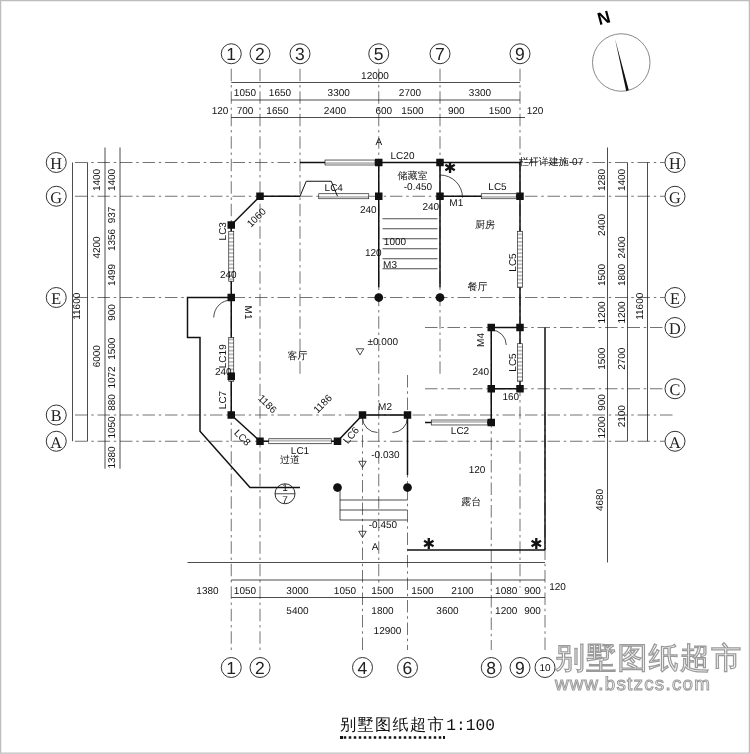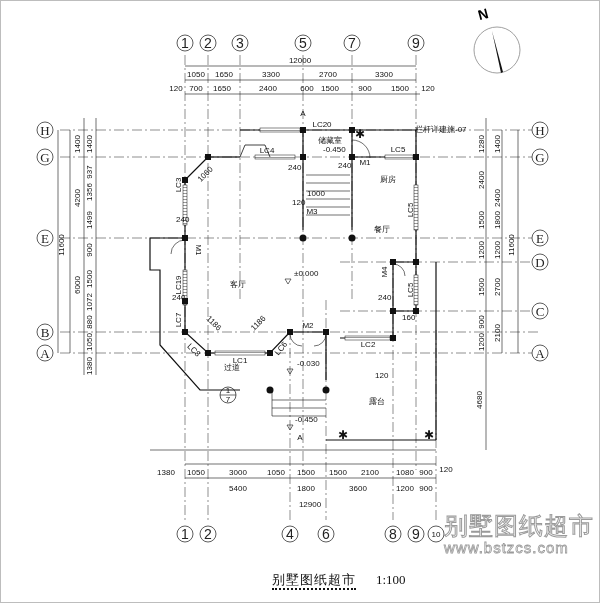--- a/index.html
+++ b/index.html
@@ -5,21 +5,21 @@
   html,body{margin:0;padding:0;background:#fff;}
   body{width:600px;height:603px;position:relative;overflow:hidden;font-family:"Liberation Sans",sans-serif;}
   #frame{position:absolute;left:0;top:0;width:598px;height:601px;border:1px solid #bdbdbd;}
   svg{position:absolute;left:0;top:0;}
   .dim{font-family:"Liberation Sans",sans-serif;font-size:8px;fill:#111;}
   .lbl{font-family:"DejaVu Sans",sans-serif;font-size:8px;fill:#111;}
   .axis{font-family:"Liberation Serif",serif;font-size:13px;fill:#222;}
   .axnum{font-family:"Liberation Sans",sans-serif;font-size:14px;fill:#222;}
   #title{position:absolute;left:272px;top:571px;font-family:"DejaVu Sans",sans-serif;font-size:13px;color:#111;}
   #title .t{border-bottom:2px dotted #111;padding-bottom:1px;letter-spacing:1px;}
-  #title .s{font-family:Liberation Serif, serif;font-size:13px;margin-left:20px;}
+  #title .s{font-family:Liberation Mono, monospace;font-size:13px;margin-left:1px;}
   #wm1{position:absolute;left:444px;top:510px;font-family:"DejaVu Sans",sans-serif;font-size:24px;color:#fff;-webkit-text-stroke:1px #9a9a9a;letter-spacing:1px;}
   #wm2{position:absolute;left:444px;top:539px;font-family:"Liberation Sans",sans-serif;font-size:15px;color:#fff;-webkit-text-stroke:0.8px #9a9a9a;letter-spacing:1px;}
   #north{position:absolute;left:478px;top:6px;font-family:"Liberation Sans",sans-serif;font-weight:bold;font-size:14px;transform:rotate(-15deg);}
 </style>
 </head>
 <body>
 
 <div id="frame"></div>
 
 <svg width="600" height="603" viewBox="0 0 600 603">

